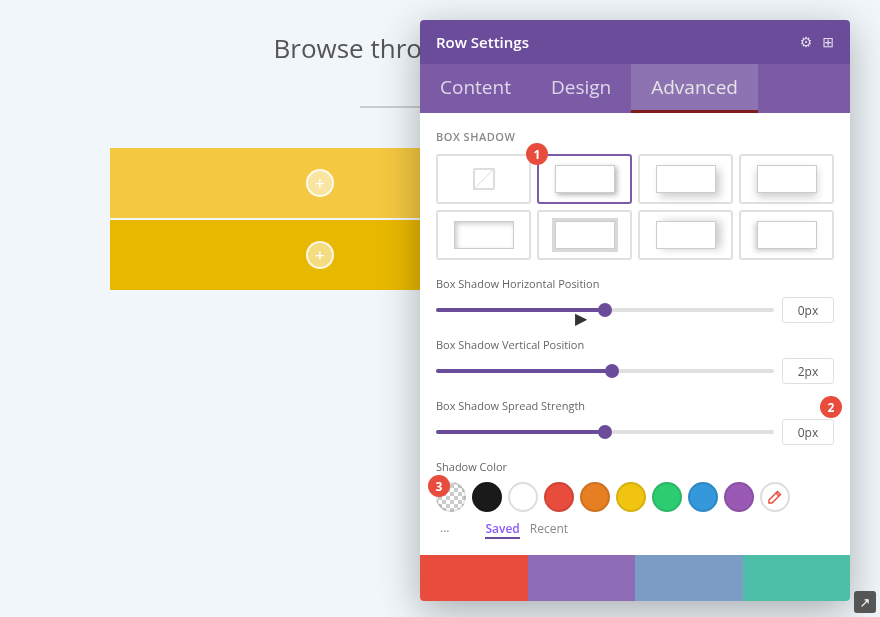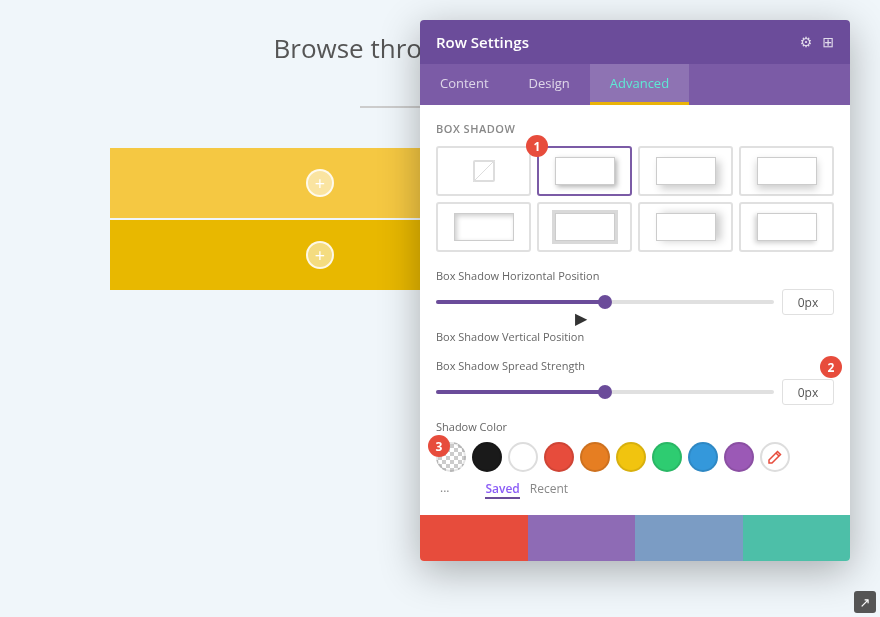--- a/index.html
+++ b/index.html
@@ -111,28 +111,28 @@
     }
 
     
     .tabs {
       display: flex;
       background: #7b5ba6;
     }
     .tab {
       padding: 10px 20px;
       color: rgba(255,255,255,0.75);
-      font-size: 13px;
+      font-size: 19px;
       cursor: pointer;
       border-bottom: 3px solid transparent;
     }
     .tab.active {
-      color: #5eead4;
+      color: #e5e5e5;
       background: rgba(255,255,255,0.15);
-      border-bottom: 3px solid #eab308;
+      border-bottom: 3px solid #7f1d1d;
     }
 
     
     .modal-body {
       padding: 16px;
       background: #fff;
       max-height: 520px;
       overflow-y: auto;
     }
 
@@ -456,20 +456,27 @@
           <div class="slider-track">
             <div class="slider-fill" style="width:50%;"></div>
             <div class="slider-thumb" style="left:calc(50% - 7px);"></div>
           </div>
           <div class="slider-value">0px</div>
         </div>
       </div>
 
       <div class="slider-section">
         <div class="slider-label">Box Shadow Vertical Position</div>
+        <div class="slider-row">
+          <div class="slider-track">
+            <div class="slider-fill" style="width:52%;"></div>
+            <div class="slider-thumb" style="left:calc(52% - 7px);"></div>
+          </div>
+          <div class="slider-value">2px</div>
+        </div>
       </div>
 
       <div class="slider-section" style="position:relative;">
 
         <div class="badge badge-red" style="position:absolute; top:-2px; right:-8px;">2</div>
       </div>
 
       <div class="slider-section">
         <div class="slider-label">Box Shadow Spread Strength</div>
         <div class="slider-row">

